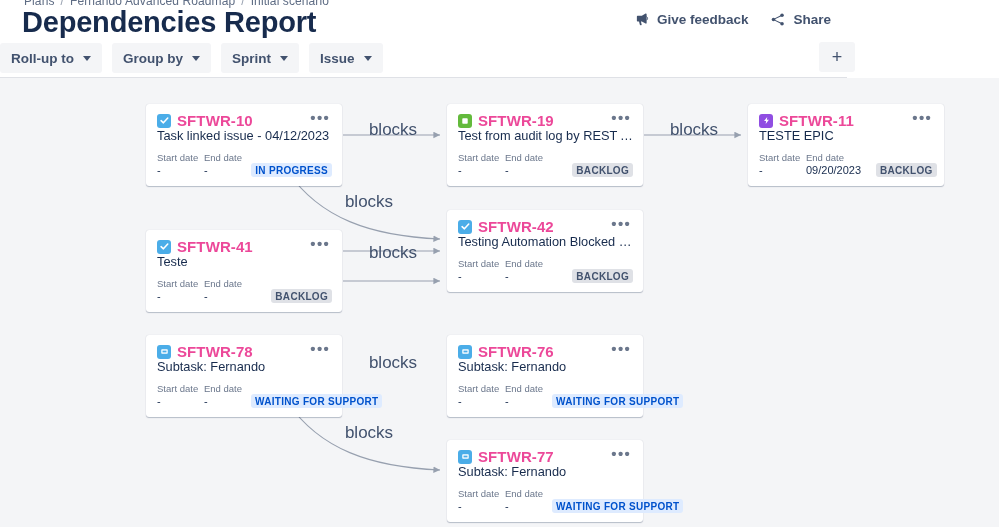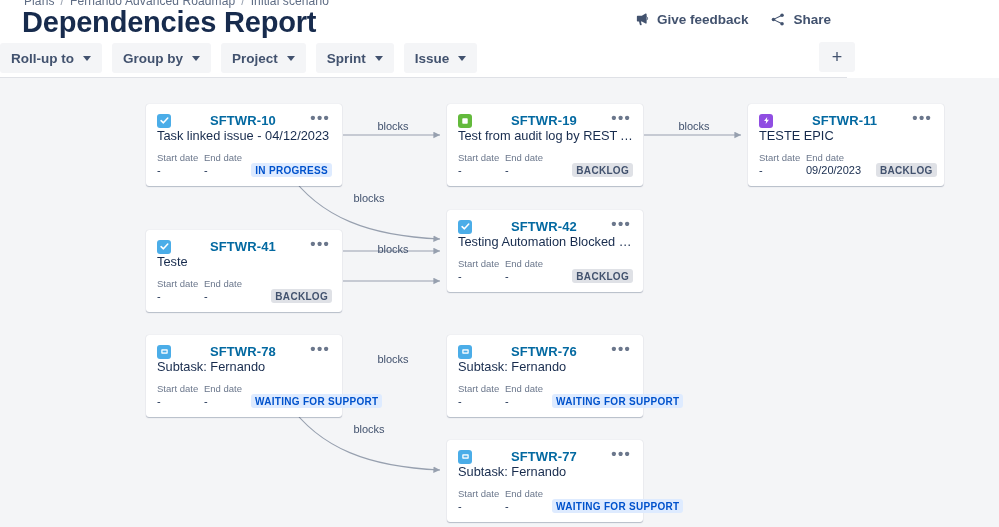--- a/index.html
+++ b/index.html
@@ -83,39 +83,39 @@
     background: #FFFFFF;
     border-radius: 3px;
     box-shadow: 0 1px 1px rgba(9,30,66,0.25), 0 0 1px rgba(9,30,66,0.18);
     padding: 9px 10px 9px 11px;
     cursor: pointer;
   }
   .card-top { display:flex; align-items:center; justify-content:space-between; height:15px; }
   .card-key-wrap { display:flex; align-items:center; gap:6px; }
   .type-icon { width:14px; height:14px; border-radius:3px; display:flex; align-items:center; justify-content:center; flex:0 0 auto; }
   .type-icon svg { display:block; }
-  .card-key { font-size:13px; font-weight:600; color:#0369a1; letter-spacing:.1px;margin-left:33px; }
+  .card-key { font-size:15px; font-weight:600; color:#ec4899; letter-spacing:.1px; }
   .card-menu { color:#6B778C; font-size:15px; line-height:8px; letter-spacing:1.3px; padding:0 2px 5px 2px; cursor:pointer; font-weight:700;}
   .card-summary { margin-top:0; font-size:12.8px; color:#172B4D; line-height:15px; white-space:nowrap; overflow:hidden; text-overflow:ellipsis; }
   .card-dates { margin-top:9px; display:flex; align-items:flex-end; }
   .date-col { width:47px; flex:0 0 auto; }
   .date-label { font-size:9.5px; color:#6B778C; line-height:11px; }
   .date-value { font-size:11px; color:#172B4D; line-height:13px; margin-top:1px; }
   .date-col.wide { width:70px; }
   .badge {
     margin-left:auto; align-self:flex-end;
     font-size:10px; font-weight:700; letter-spacing:.3px;
     padding:2px 4px 1px 4px; border-radius:3px; white-space:nowrap;
   }
   .badge.backlog { background:#DFE1E6; color:#42526E; }
   .badge.inprogress { background:#DEEBFF; color:#0052CC; }
   .badge.waiting { background:#DEEBFF; color:#0052CC; }
 
   .link-label {
-    position:absolute; font-size:11px; color:#42526E;
+    position:absolute; font-size:17px; color:#42526E;
     transform: translateX(-50%); white-space:nowrap;
   }
 </style>
 </head>
 <body>
 
 <div id="app">
 
   <div class="breadcrumb">
     <span class="crumb">Plans</span>
@@ -153,24 +153,20 @@
   <div class="filter-bar">
     <button class="filter-btn">
       <span>Roll-up to</span>
       <i class="chev"></i>
     </button>
     <button class="filter-btn">
       <span>Group by</span>
       <i class="chev"></i>
     </button>
     <button class="filter-btn">
-      <span>Project</span>
-      <i class="chev"></i>
-    </button>
-    <button class="filter-btn">
       <span>Sprint</span>
       <i class="chev"></i>
     </button>
     <button class="filter-btn">
       <span>Issue</span>
       <i class="chev"></i>
     </button>
   </div>
   <button class="add-filter-btn">
     <span>+</span>

